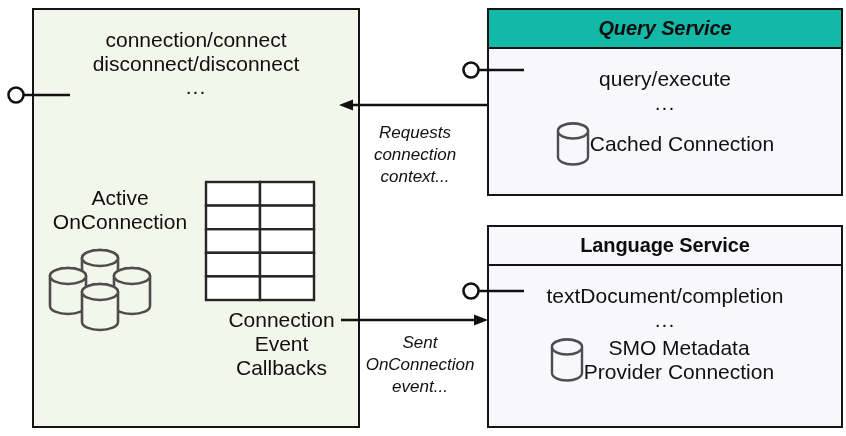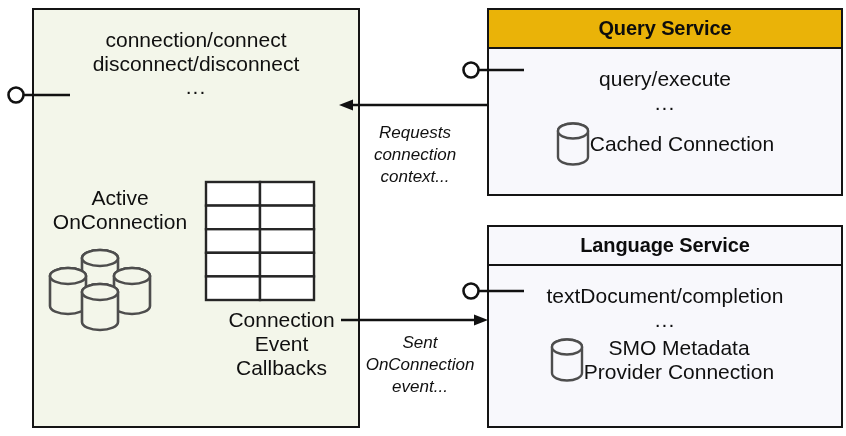--- a/index.html
+++ b/index.html
@@ -44,21 +44,21 @@
     position: relative;
     box-sizing: border-box;
     padding-left: 24px;
   }
 
   .box-connection { left: 32px; top: 8px; width: 328px; height: 420px; background: #f3f6ea; }
   .box-connection .box-header { background: #eef2e2; }
   .box-connection .box-body { background: #f3f6ea; }
 
   .box-query { left: 487px; top: 8px; width: 356px; height: 188px; background: #f8f8fc; }
-  .box-query .box-header { background: #eab308; }
+  .box-query .box-header { background: #14b8a6; font-style: italic; }
   .box-query .box-body { background: #f8f8fc; }
 
   .box-language { left: 487px; top: 225px; width: 356px; height: 203px; background: #f8f8fc; }
   .box-language .box-header { background: #f8f8fc; }
   .box-language .box-body { background: #f8f8fc; }
 
   
   .api-list {
     position: absolute;
     left: 0; right: 0;

